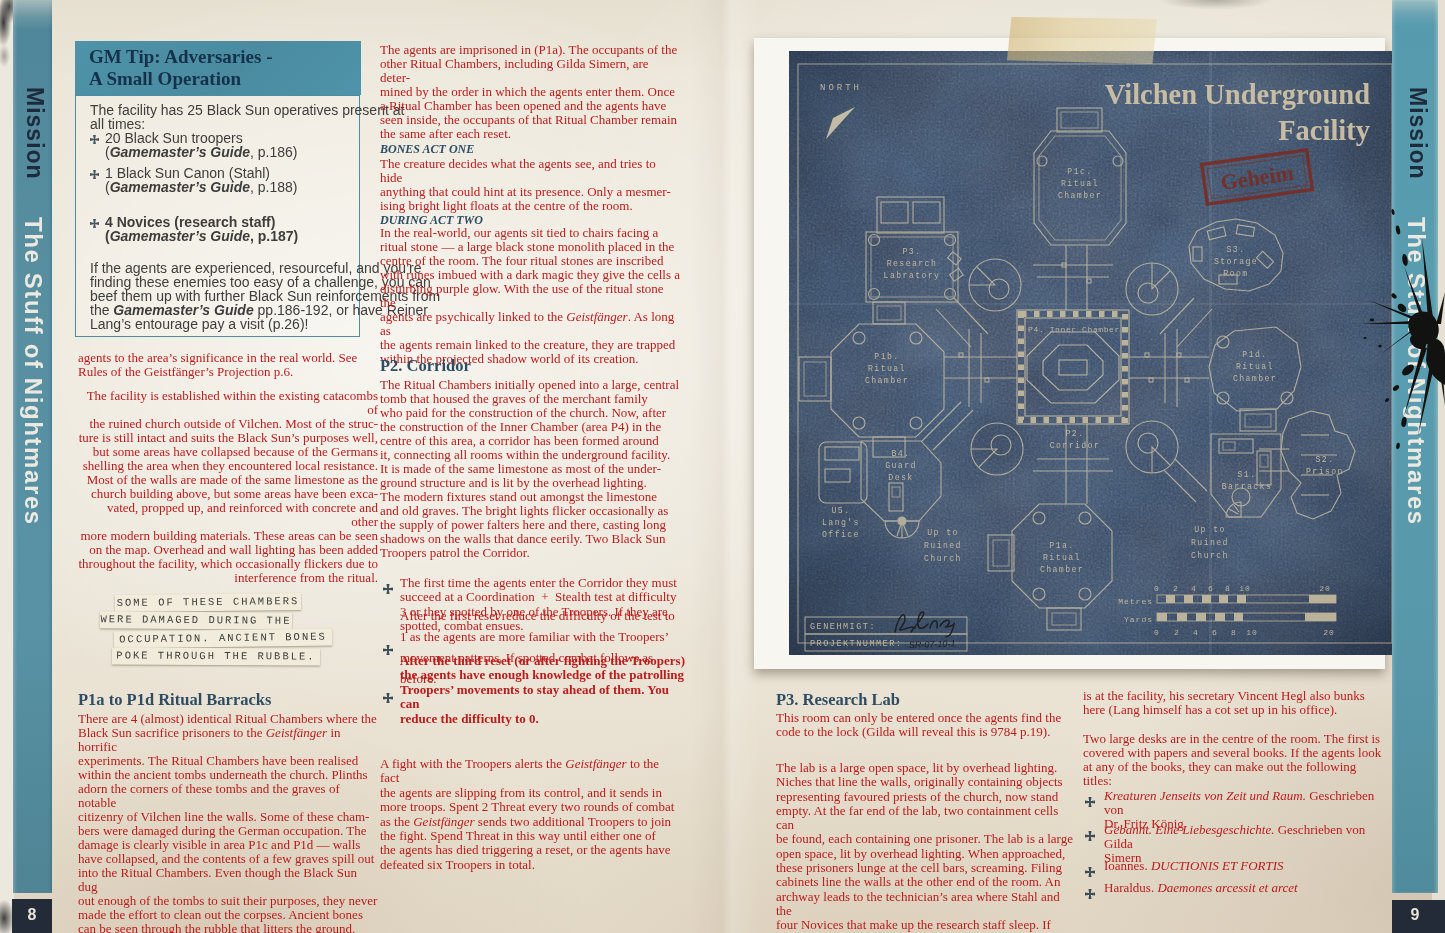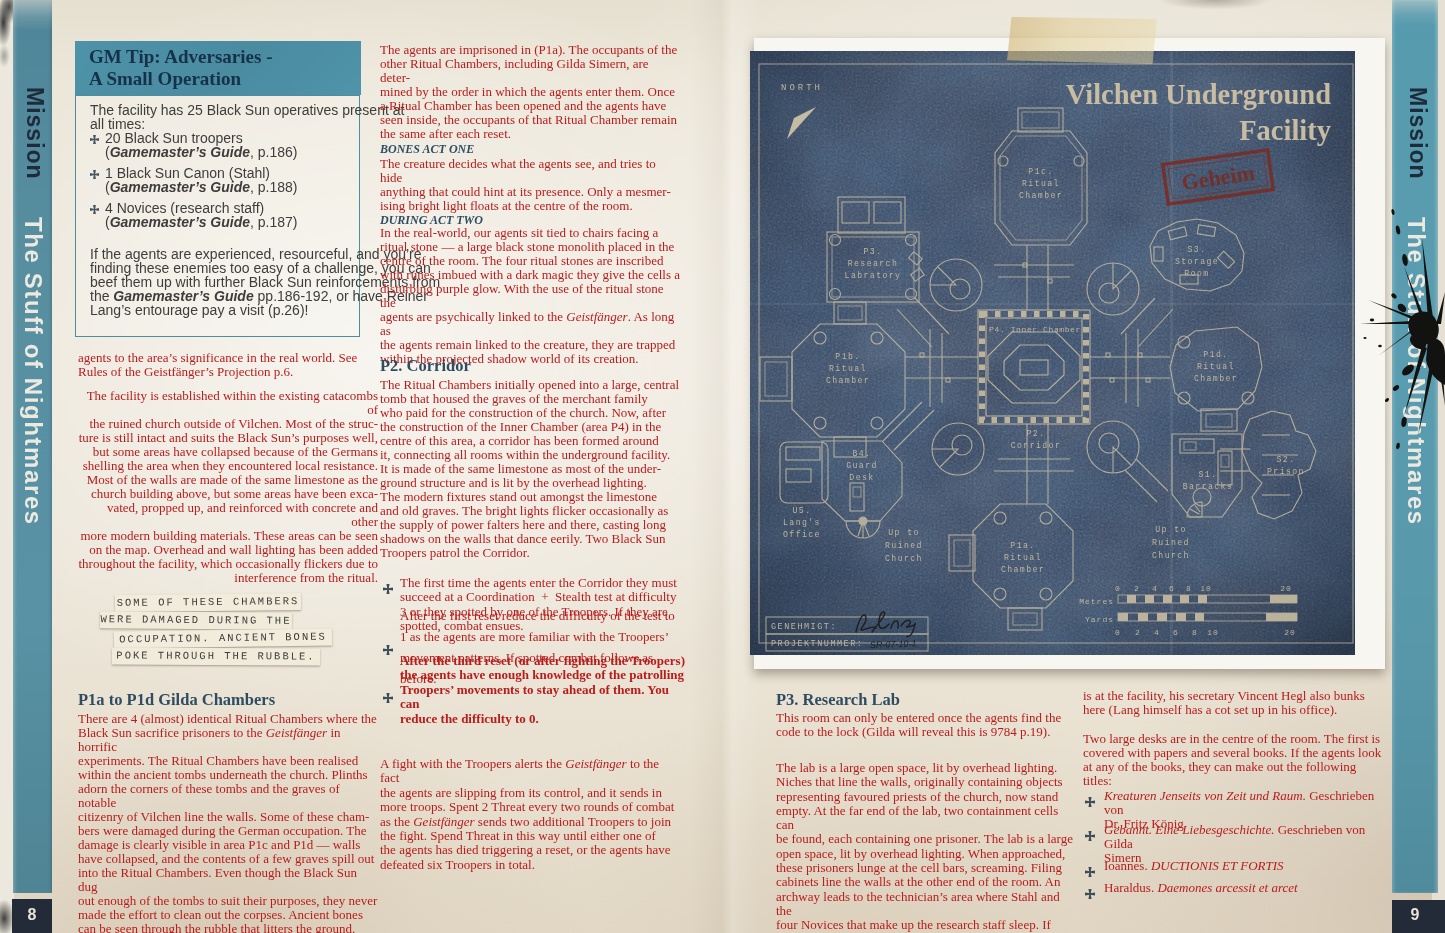--- a/index.html
+++ b/index.html
@@ -76,21 +76,21 @@
         </g>
       </svg>20 Black Sun troopers<br><span style="margin-left:15px;">(<b><i>Gamemaster’s Guide</i></b>, p.186)</span></p>
 
   <p style="margin-top:7px;"><svg width="9" height="9" style="margin-right:6px;vertical-align:-1px;" viewBox="0 0 9 9">
         <g fill="#44555f">
           <path d="M3.1,0 L5.9,0 L5.1,4.5 L5.9,9 L3.1,9 L3.9,4.5 Z"></path>
           <path d="M0,3.1 L0,5.9 L4.5,5.1 L9,5.9 L9,3.1 L4.5,3.9 Z"></path>
         </g>
       </svg>1 Black Sun Canon (Stahl)<br><span style="margin-left:15px;">(<b><i>Gamemaster’s Guide</i></b>, p.188)</span></p>
 
-  <p style="margin-top:7px;"><svg width="9" height="9" style="margin-right:6px;vertical-align:-1px;" viewBox="0 0 9 9">
+  <p style="margin-top:21px;font-weight:bold;"><svg width="9" height="9" style="margin-right:6px;vertical-align:-1px;" viewBox="0 0 9 9">
         <g fill="#44555f">
           <path d="M3.1,0 L5.9,0 L5.1,4.5 L5.9,9 L3.1,9 L3.9,4.5 Z"></path>
           <path d="M0,3.1 L0,5.9 L4.5,5.1 L9,5.9 L9,3.1 L4.5,3.9 Z"></path>
         </g>
       </svg>4 Novices (research staff)<br><span style="margin-left:15px;">(<b><i>Gamemaster’s Guide</i></b>, p.187)</span></p>
 
   <p style="margin-top:18px;">If the agents are experienced, resourceful, and you’re<br>
 finding these enemies too easy of a challenge, you can<br>
 beef them up with further Black Sun reinforcements from<br>
 the <b><i>Gamemaster’s Guide</i></b> pp.186-192, or have Reiner<br>
@@ -120,21 +120,21 @@
 
 <div class="abs mono" style="left:100px;top:612px;width:192px;height:17px;background:#f0ebdb;box-shadow:0 1px 2px rgba(90,80,60,0.5);transform:rotate(0.5deg);
  font-size:10.5px;letter-spacing:2px;color:#3e3d3a;text-align:center;line-height:17px;">WERE DAMAGED DURING THE</div>
 
 <div class="abs mono" style="left:114px;top:630px;width:218px;height:17px;background:#f1ecdc;box-shadow:0 1px 2px rgba(90,80,60,0.5);transform:rotate(-0.8deg);
  font-size:10.5px;letter-spacing:2px;color:#3e3d3a;text-align:center;line-height:17px;">OCCUPATION. ANCIENT BONES</div>
 
 <div class="abs mono" style="left:112px;top:648px;width:208px;height:17px;background:#f0ebdb;box-shadow:0 1px 2px rgba(90,80,60,0.5);transform:rotate(0.3deg);
  font-size:10.5px;letter-spacing:2px;color:#3e3d3a;text-align:center;line-height:17px;">POKE THROUGH THE RUBBLE.</div>
 
-<div class="abs serif h2" style="left:78px;top:690px;">P1a to P1d Gilda Chambers</div>
+<div class="abs serif h2" style="left:78px;top:690px;">P1a to P1d Ritual Barracks</div>
 
 <div class="abs serif body-txt" style="left:78px;top:712px;width:300px;">
 There are 4 (almost) identical Ritual Chambers where the<br>
 Black Sun sacrifice prisoners to the <i>Geistfänger</i> in horrific<br>
 experiments. The Ritual Chambers have been realised<br>
 within the ancient tombs underneath the church. Plinths<br>
 adorn the corners of these tombs and the graves of notable<br>
 citizenry of Vilchen line the walls. Some of these cham-<br>
 bers were damaged during the German occupation. The<br>
 damage is clearly visible in area P1c and P1d — walls<br>
@@ -227,21 +227,21 @@
 A fight with the Troopers alerts the <i>Geistfänger</i> to the fact<br>
 the agents are slipping from its control, and it sends in<br>
 more troops. Spent 2 Threat every two rounds of combat<br>
 as the <i>Geistfänger</i> sends two additional Troopers to join<br>
 the fight. Spend Threat in this way until either one of<br>
 the agents has died triggering a reset, or the agents have<br>
 defeated six Troopers in total.</div>
 
 <div class="abs" style="left:754px;top:38px;width:631px;height:631px;background:#f7f6f1;box-shadow:0 5px 10px rgba(80,70,55,0.45);"></div>
 
-<div class="abs" style="left:750px;top:51px;width:605px;height:604px;text-align:center;">
+<div class="abs" style="left:789px;top:51px;width:605px;height:604px;text-align:center;">
 <svg width="605" height="604" viewBox="0 0 605 604">
 <defs>
   <filter id="cloud" x="0" y="0" width="100%" height="100%">
     <feTurbulence type="fractalNoise" baseFrequency="0.011 0.013" numOctaves="4" seed="11"></feTurbulence>
     <feColorMatrix type="matrix" values="0 0 0 0 0.05  0 0 0 0 0.10  0 0 0 0 0.19  0.9 0.9 0.9 0 -0.95"></feColorMatrix>
   </filter>
   <filter id="cloudlight" x="0" y="0" width="100%" height="100%">
     <feTurbulence type="fractalNoise" baseFrequency="0.009 0.012" numOctaves="3" seed="29"></feTurbulence>
     <feColorMatrix type="matrix" values="0 0 0 0 0.75  0 0 0 0 0.78  0 0 0 0 0.82  0.7 0.7 0.7 0 -0.8"></feColorMatrix>
   </filter>

